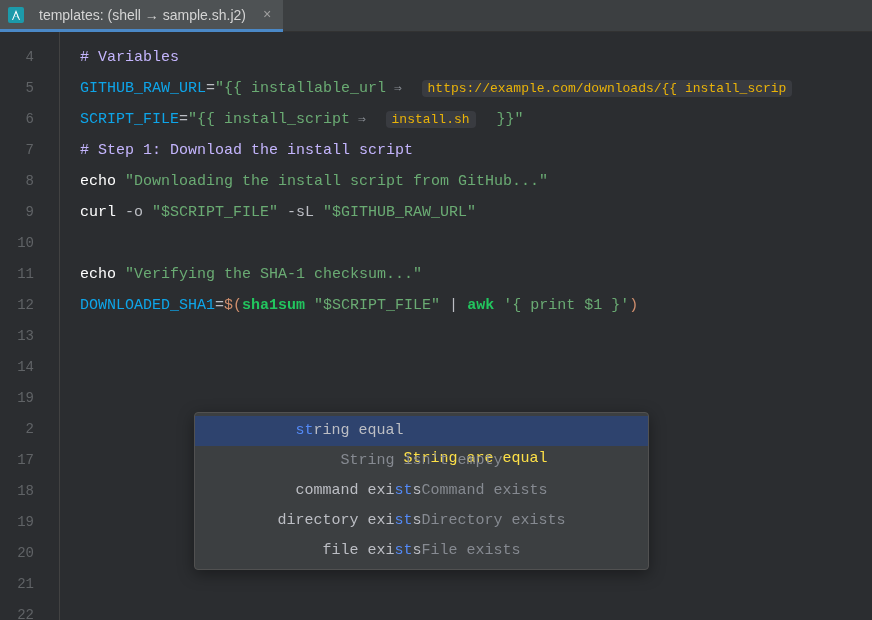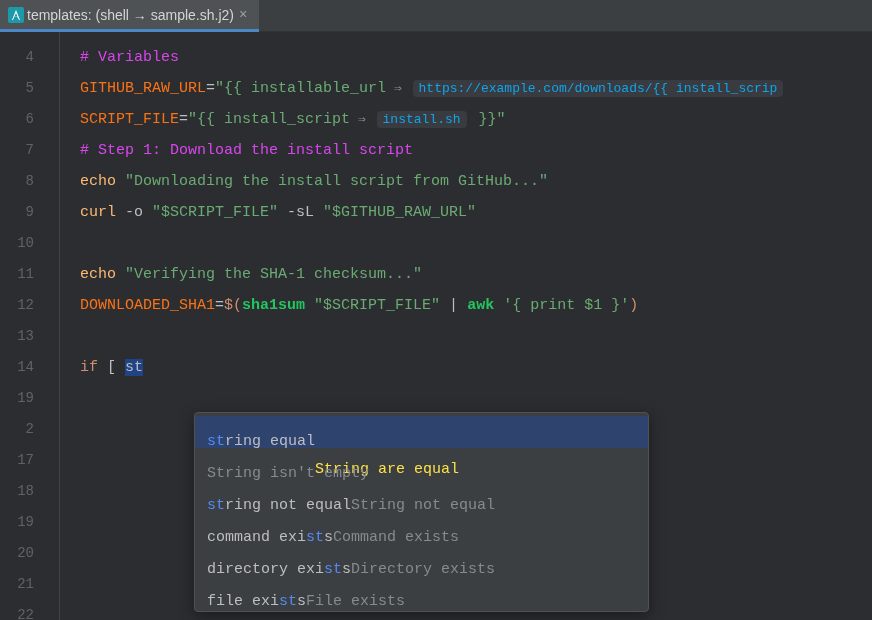--- a/index.html
+++ b/index.html
@@ -17,21 +17,21 @@
       background: #3c3f41;
       height: 32px;
       align-items: stretch;
     }
     .tab {
       display: flex;
       align-items: center;
       padding: 0 10px 0 8px;
       background: #4e5254;
       border-bottom: 3px solid #4a88c7;
-      gap: 3px;
+      gap: 15px;
       position: relative;
     }
     .tab-icon {
       display: flex;
       align-items: center;
     }
     .tab-title {
       color: #d4d4d4;
       font-size: 14px;
       font-family: -apple-system, 'Segoe UI', sans-serif;
@@ -76,56 +76,56 @@
       padding-top: 10px;
       padding-left: 20px;
       position: relative;
     }
     .code-line {
       height: 31px;
       line-height: 31px;
       white-space: pre;
       font-size: 15px;
     }
-    .comment { color: #d946ef; text-align: center; }
-    .var-assign { color: #f97316; }
+    .comment { color: #c4b5fd; text-align: center; }
+    .var-assign { color: #0ea5e9; }
     .string { color: #6aab73; }
     .keyword { color: #cf8e6d; }
-    .cmd { color: #fdba74; }
+    .cmd { color: #ffffff; }
     .option { color: #bcbec4; }
     .func { color: #22c55e; font-weight: bold; }
     .pipe { color: #bcbec4; }
     .inline-hint {
       background: #393b40;
-      color: #0ea5e9;
+      color: #eab308;
       padding: 1px 6px;
       border-radius: 4px;
       font-size: 13px;
-      margin: 0 3px;
+      margin: 0 12px;
     }
     .inline-hint-arrow {
       color: #868a91;
       font-size: 13px;
     }
     .autocomplete {
       position: absolute;
       top: 380px;
       left: 134px;
       width: 455px;
       background: #3c3f41;
       border: 1px solid #515151;
       border-radius: 4px;
       box-shadow: 0 4px 16px rgba(0,0,0,0.4);
       z-index: 10;
       padding: 3px 0;
     }
     .ac-item {
       display: flex;
-      justify-content: flex-start;
-      padding: 16px 12px;
+      justify-content: center;
+      padding: 5px 12px;
       height: 30px;
       line-height: 20px;
       font-size: 15px;
       cursor: pointer;
     }
     .ac-item.selected {
       background: #2e436e;
     }
     .ac-label {
       color: #bcbec4;
@@ -198,43 +198,38 @@
 
     <div class="code-line"></div>
 
 
     <div class="code-line"><span class="cmd">echo</span><span class="string"> "Verifying the SHA-1 checksum..."</span></div>
 
     <div class="code-line"><span class="var-assign">DOWNLOADED_SHA1</span><span>=</span><span class="keyword">$(</span><span class="func">sha1sum</span><span class="string"> "$SCRIPT_FILE"</span><span class="pipe"> | </span><span class="func">awk</span><span class="string"> '{ print $1 }'</span><span class="keyword">)</span></div>
 
     <div class="code-line"></div>
 
-    <div class="code-line"><span class="keyword">if</span><span> [ </span><span style="background:#214283">st</span></div>
 
     <div class="code-line"></div>
     <div class="code-line"></div>
     <div class="code-line"></div>
     <div class="code-line"></div>
     <div class="code-line"></div>
     <div class="code-line"></div>
     <div class="code-line"></div>
 
     <div class="autocomplete" id="autocomplete">
         <div class="ac-item selected">
           <span class="ac-label"><span class="match">st</span>ring equal</span>
           <span class="ac-desc">String are equal</span>
         </div>
         <div class="ac-item">
           <span class="ac-desc">String isn't empty</span>
         </div>
         <div class="ac-item">
-          <span class="ac-label"><span class="match">st</span>ring not equal</span>
-          <span class="ac-desc">String not equal</span>
-        </div>
-        <div class="ac-item">
           <span class="ac-label">command exi<span class="match">st</span>s</span>
           <span class="ac-desc">Command exists</span>
         </div>
         <div class="ac-item">
           <span class="ac-label">directory exi<span class="match">st</span>s</span>
           <span class="ac-desc">Directory exists</span>
         </div>
         <div class="ac-item">
           <span class="ac-label">file exi<span class="match">st</span>s</span>
           <span class="ac-desc">File exists</span>

